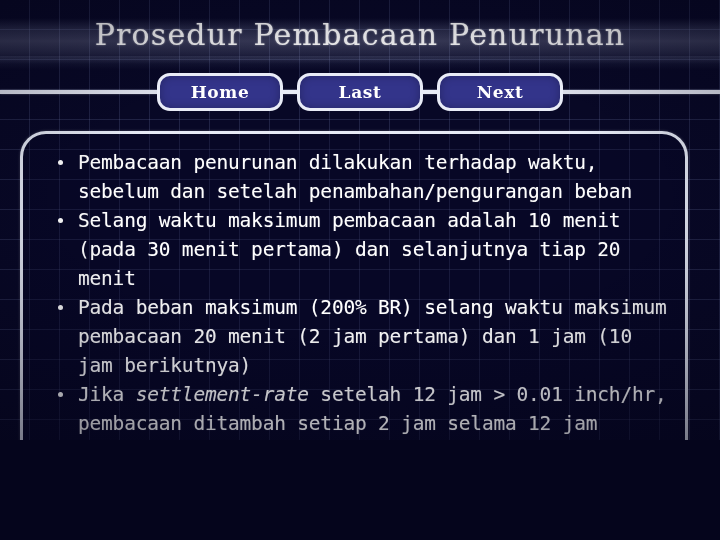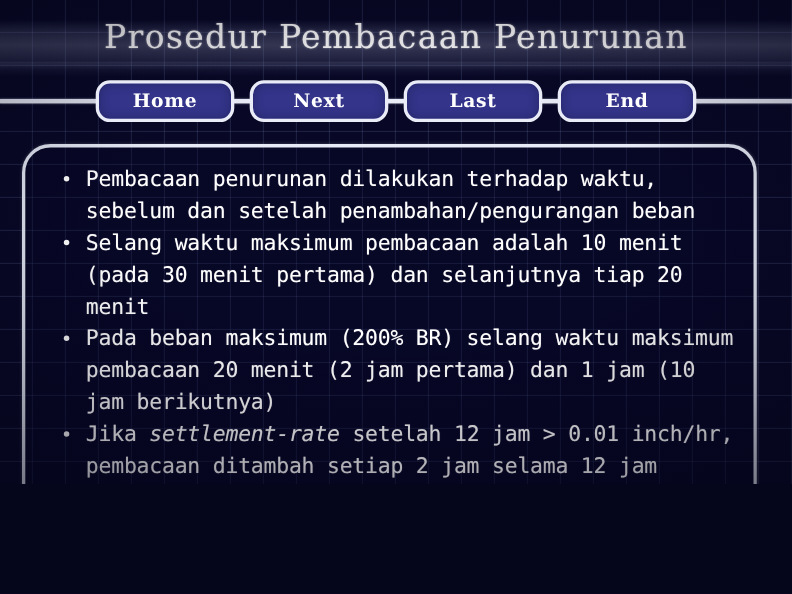--- a/index.html
+++ b/index.html
@@ -172,23 +172,22 @@
 
   <div class="bg-grid"></div>
   <div class="title-haze"></div>
   <div class="haze2"></div>
 
   <div class="slide-title">Prosedur Pembacaan Penurunan</div>
 
   <div class="navbar">
     <div class="nav-rail"></div>
     <button class="nav-btn">Home</button>
+    <button class="nav-btn">Last</button>
     <button class="nav-btn">Next</button>
-    <button class="nav-btn">Last</button>
-    <button class="nav-btn">End</button>
   </div>
 
   <div class="content-panel">
     <ul class="bullet-list">
       <li class="bullet-item">
         <span>Pembacaan penurunan dilakukan terhadap waktu, sebelum dan setelah penambahan/pengurangan beban</span><em></em><span></span>
       </li>
       <li class="bullet-item">
         <span>Selang waktu maksimum pembacaan adalah 10 menit (pada 30 menit pertama) dan selanjutnya tiap 20 menit</span><em></em><span></span>
       </li>

